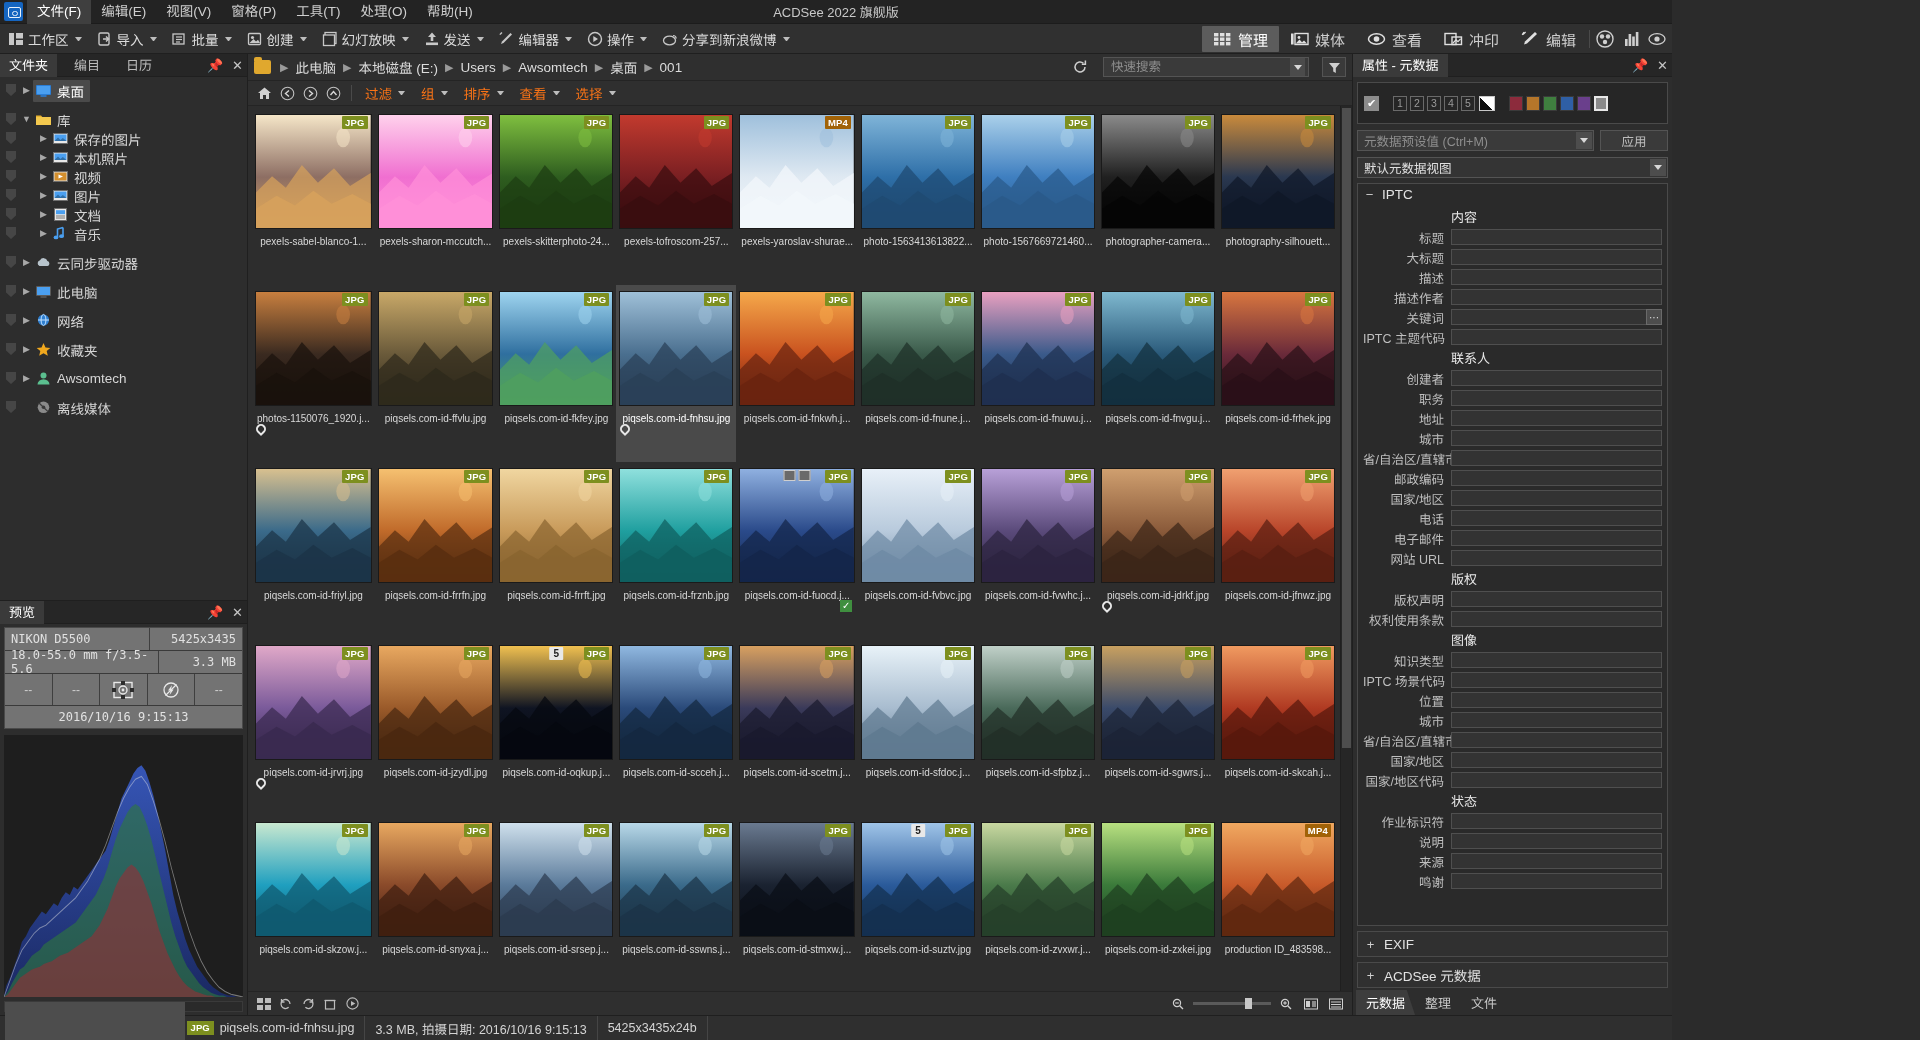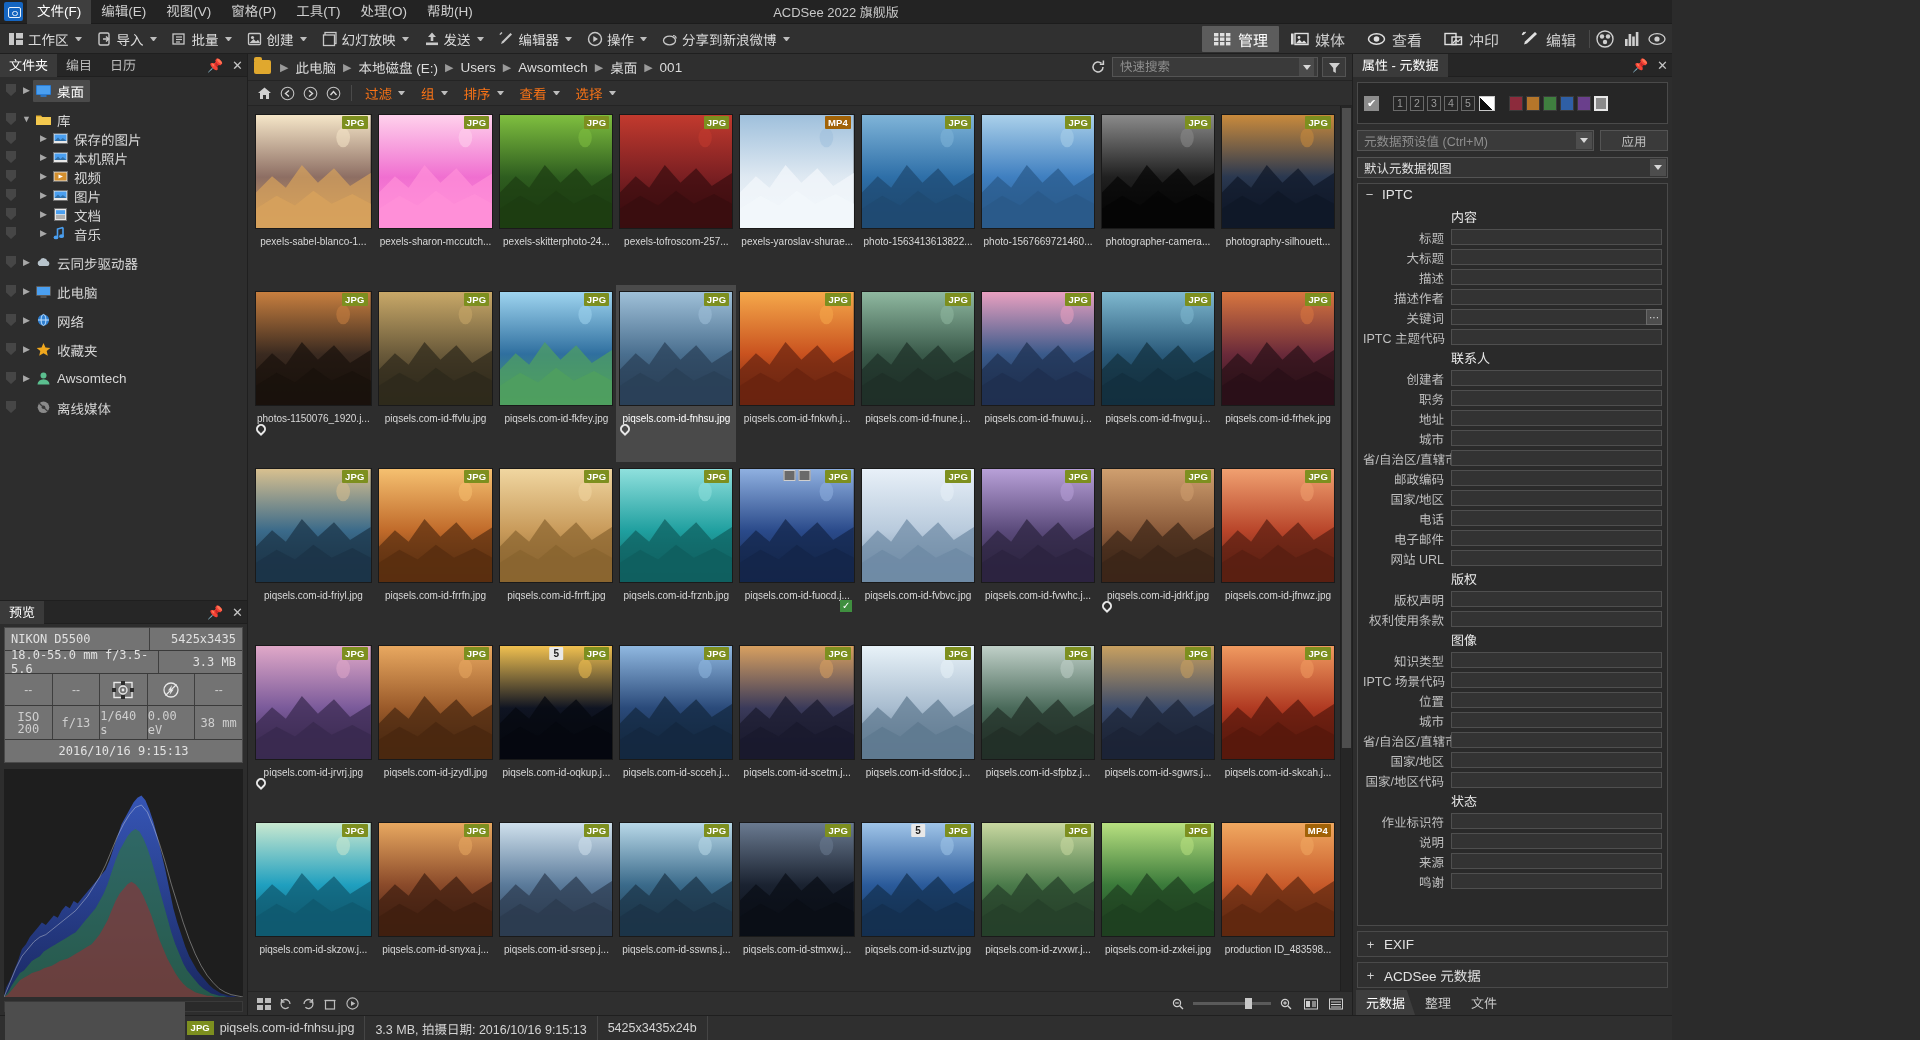--- a/index.html
+++ b/index.html
@@ -135,21 +135,21 @@
   .center { flex: 1 1 auto; display: flex; flex-direction: column; min-width: 0; background: #2d2d2d; }
   .crumbbar {
     height: 27px; flex: 0 0 27px; background: #2f2f2f; display: flex; align-items: center;
     border-bottom: 1px solid #242424; padding-left: 6px;
   }
   .cfolder { width: 17px; height: 14px; background: #e0a82e; border-radius: 2px; flex: 0 0 17px; margin-right: 4px;
              position: relative; }
   .cfolder::before{content:"";position:absolute;left:0;top:-3px;width:8px;height:4px;background:#e0a82e;border-radius:2px 2px 0 0;}
   .crumb { font-size: 13.5px; color: #dcdcdc; padding: 0 2px; cursor: default; white-space: nowrap; }
   .csep { color: #9a9a9a; padding: 0 5px; font-size: 11px; }
-  .crumb-right { margin-left: auto; display: flex; align-items: center; padding-right: 6px; gap: 4px; }
+  .crumb-right { margin-left: auto; display: flex; align-items: center; padding-right: 6px; gap: 13px; }
   .refresh { width: 20px; height: 20px; position: relative; cursor: default; color:#cfcfcf; font-size:15px;
              display:flex; align-items:center; justify-content:center; }
   .qsearch {
     width: 206px; height: 20px; background: #3a3a3a; border: 1px solid #545454;
     display: flex; align-items: center; padding: 0 3px 0 7px;
   }
   .qsearch input {
     border: none; outline: none; background: transparent; color: #d0d0d0; font-size: 12.5px;
     width: 100%; font-family: inherit;
   }
@@ -466,21 +466,21 @@
           </svg>
       </div>
     </div>
   </div>
 
   <div class="body">
 
     <div class="leftcol">
 
       <div class="panelhdr">
-        <div id="sidetabs" style="display:flex;align-items:center;height:23px;">
+        <div id="sidetabs" style="display:flex;align-items:center;height:23px;gap:8px;">
             <div class="ptab active">文件夹</div>
             <div class="ptab">编目</div>
             <div class="ptab">日历</div>
           </div>
         <div class="phdr-tools">
           <span class="pin">📌</span>
           <span class="xbtn">✕</span>
         </div>
       </div>
 
@@ -754,30 +754,20 @@
                 </svg>
             </div>
             <div class="iconcell">
               <svg width="18" height="18" viewBox="0 0 18 18">
                   <circle cx="9" cy="9" r="7" fill="none" stroke="#e8e8e8" stroke-width="1.3"></circle>
                   <path d="M10 4 L6 9.5 L8.6 9.5 L7.6 14 L11.6 8.4 L9 8.4 Z" fill="#e8e8e8"></path>
                   <line x1="3.5" y1="14.5" x2="14.5" y2="3.5" stroke="#e8e8e8" stroke-width="1.3"></line>
                 </svg>
             </div>
             <div class="iconcell">--</div>
-          </div>
-          <div class="iconrow" style="height:34px;">
-            <div class="iconcell" style="flex-direction:column;line-height:12px;font-family:'DejaVu Sans Mono',monospace;">
-              <span>ISO</span>
-              <span>200</span>
-            </div>
-            <div class="iconcell" style="font-family:'DejaVu Sans Mono',monospace;">f/13</div>
-            <div class="iconcell" style="font-family:'DejaVu Sans Mono',monospace;">1/640 s</div>
-            <div class="iconcell" style="font-family:'DejaVu Sans Mono',monospace;">0.00 eV</div>
-            <div class="iconcell" style="font-family:'DejaVu Sans Mono',monospace;">38 mm</div>
           </div>
           <div class="datecell">2016/10/16 9:15:13</div>
         </div>
 
         <div class="histwrap">
           <svg viewBox="0 0 240 190" preserveAspectRatio="none">
             <defs>
               <linearGradient id="gb" x1="0" y1="0" x2="0" y2="1">
                 <stop offset="0%" stop-color="#3a5fd0" stop-opacity="0.85"></stop>
                   <stop offset="100%" stop-color="#1a2a6a" stop-opacity="0.9"></stop>

